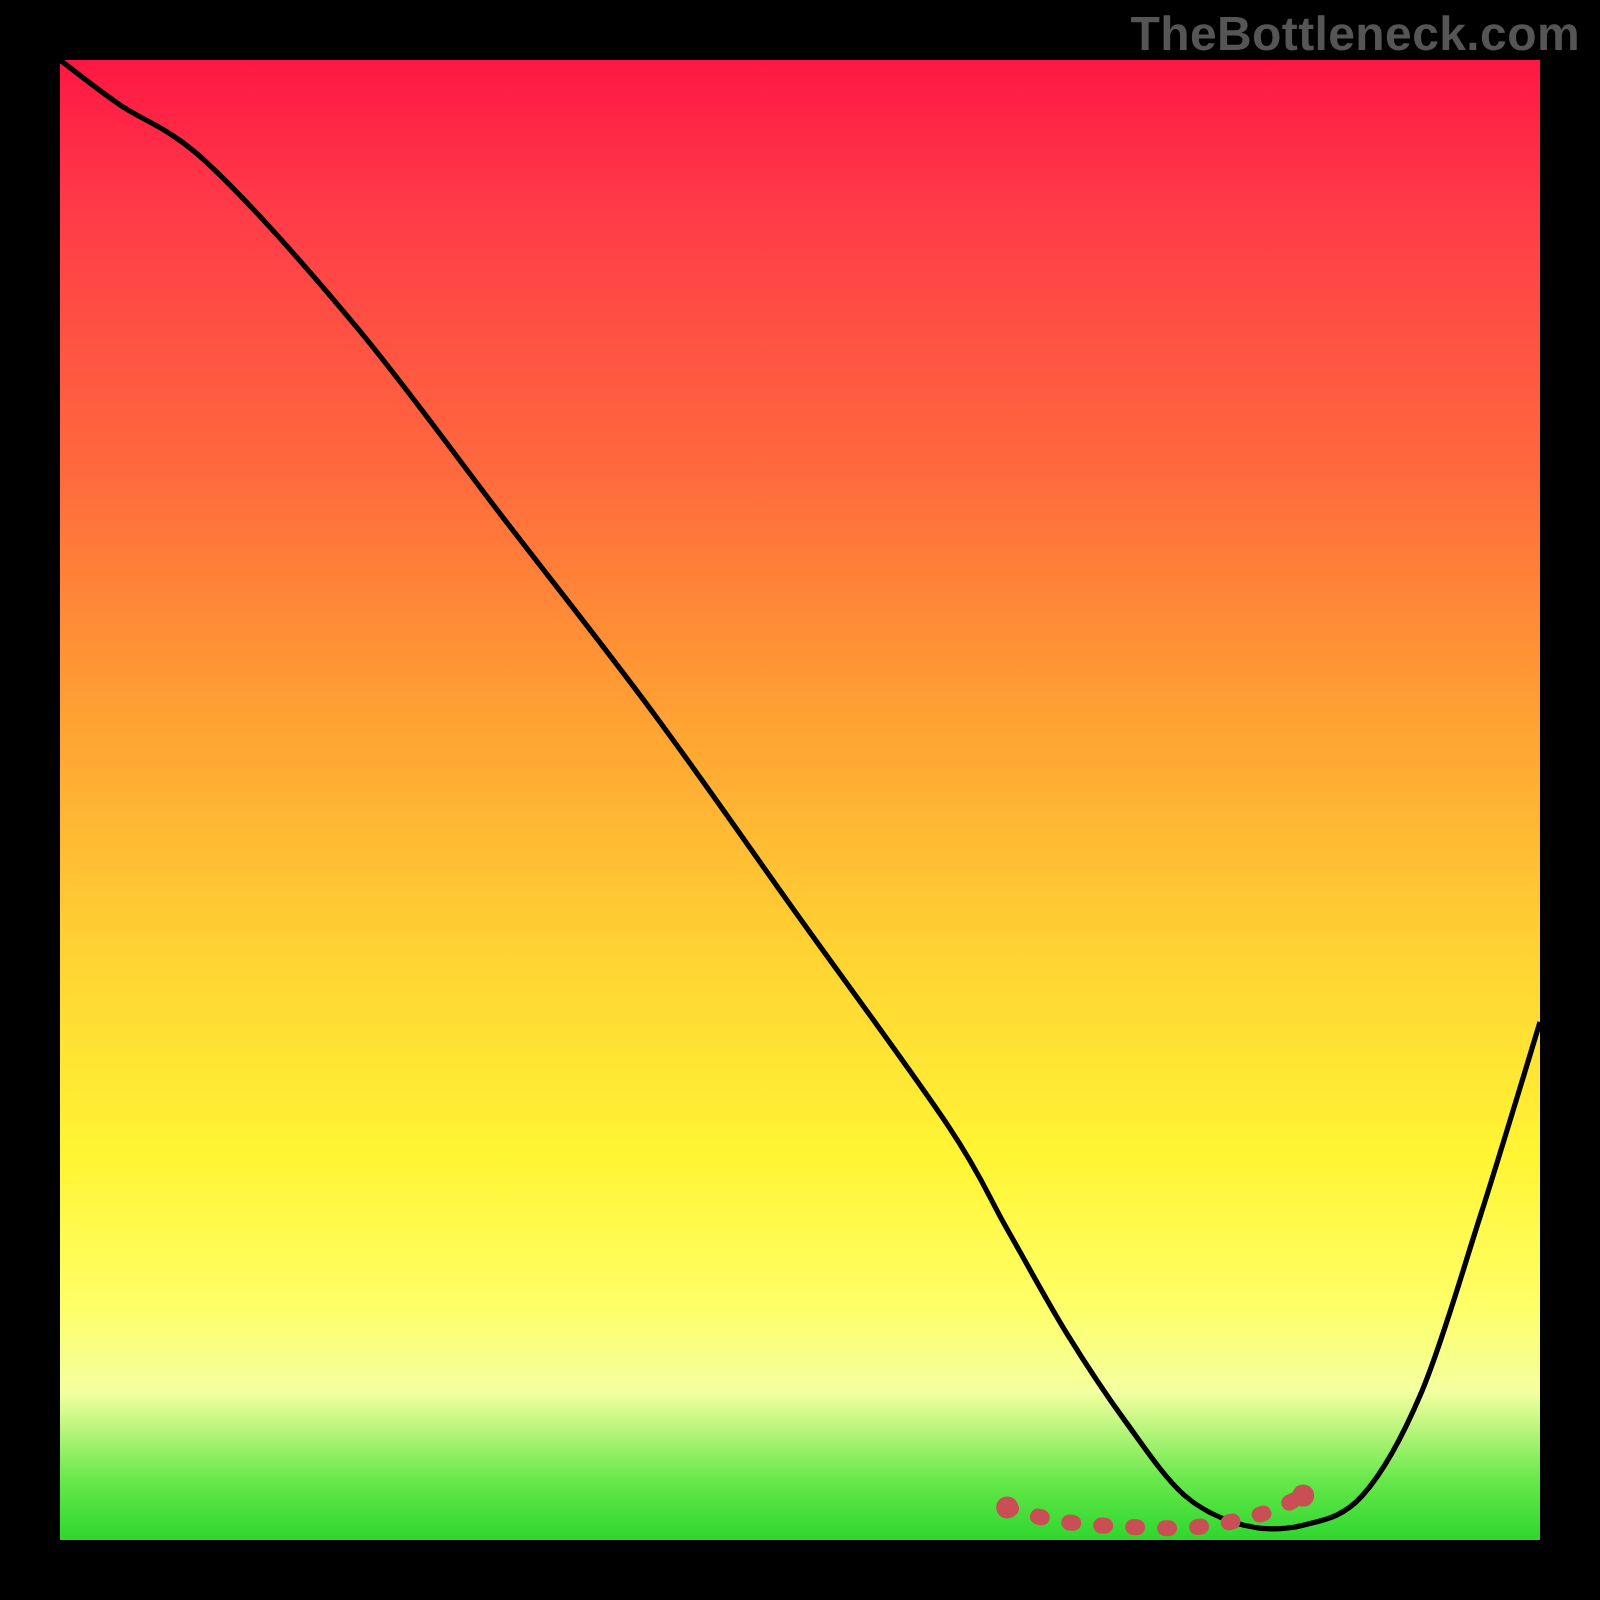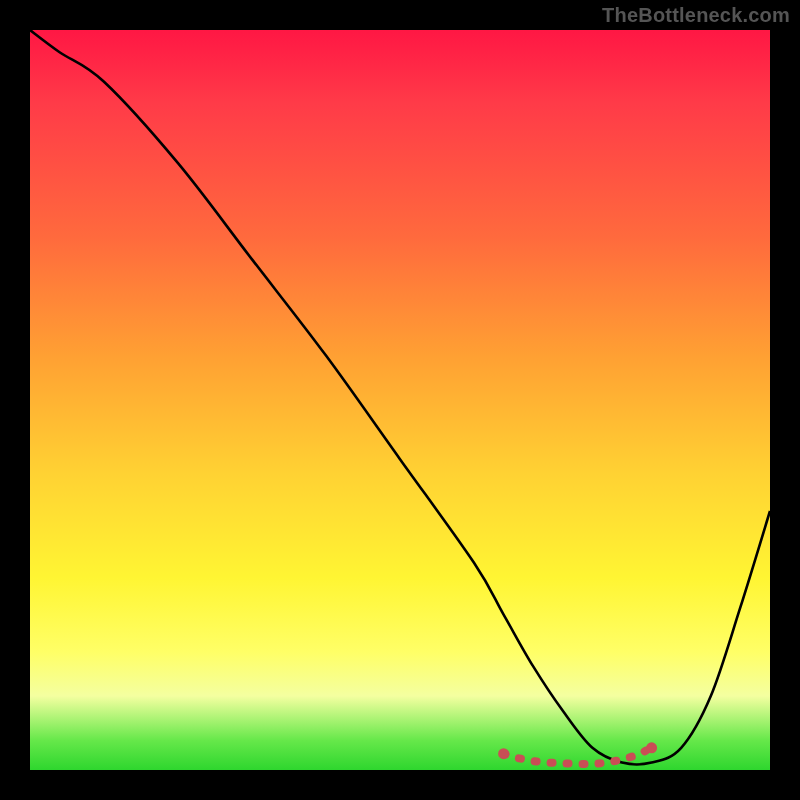--- a/index.html
+++ b/index.html
@@ -15,21 +15,21 @@
     position: relative;
     width: 800px;
     height: 800px;
     background: #000;
   }
   .watermark {
     position: absolute;
     top: 4px;
     right: 10px;
     color: #555;
-    font-size: 20px;
+    font-size: 24px;
     font-weight: 600;
     letter-spacing: 0.2px;
     z-index: 4;
   }
   .plot-area {
     position: absolute;
     left: 30px;
     top: 30px;
     width: 740px;
     height: 740px;

